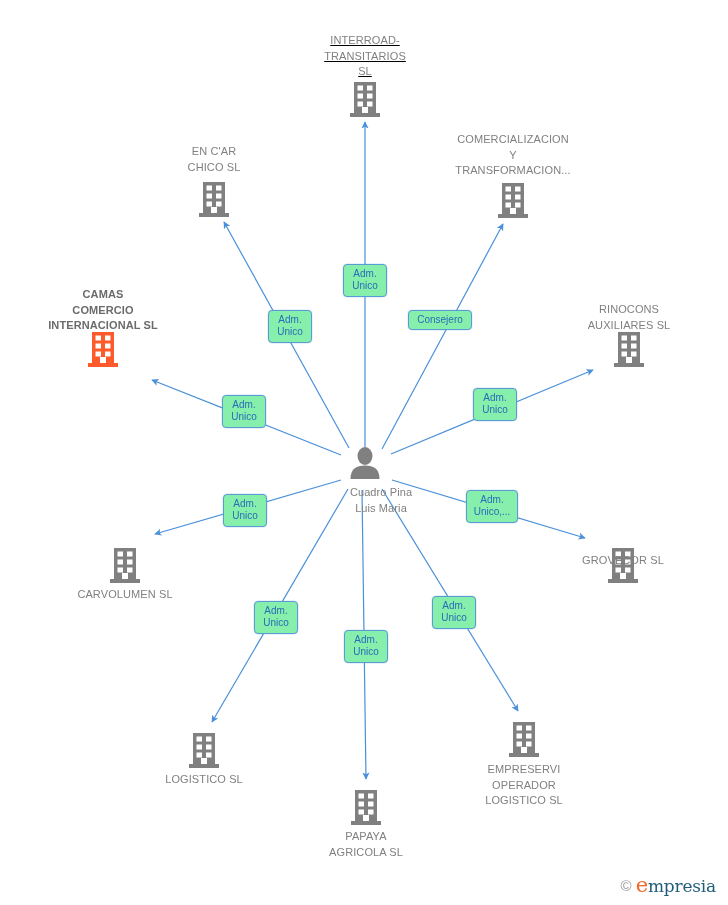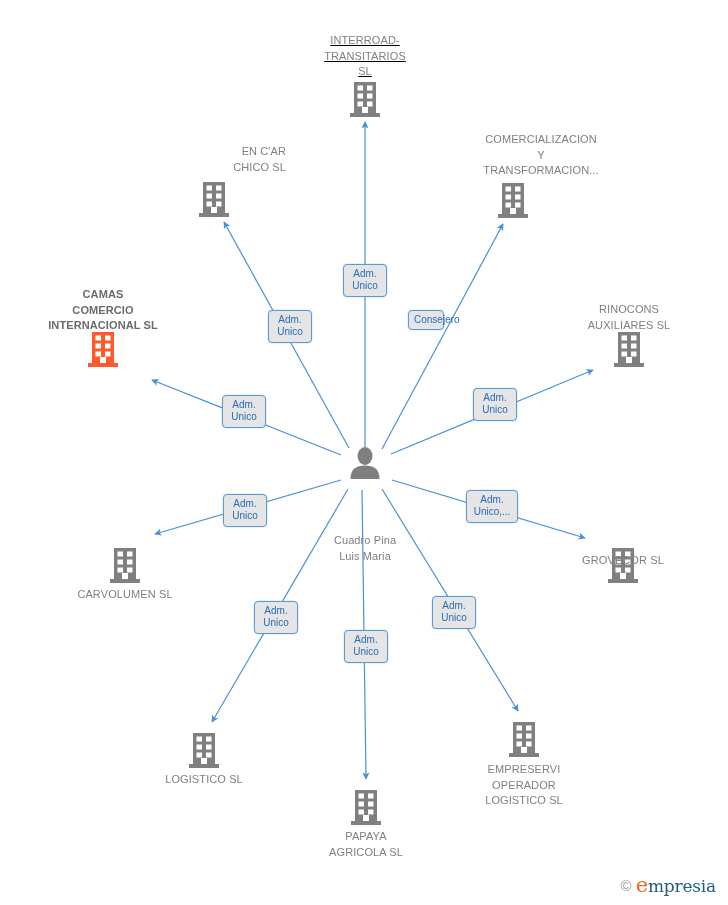--- a/index.html
+++ b/index.html
@@ -47,21 +47,21 @@
     font-weight: bold;
   }
   .icon-wrap {
     display: block;
     line-height: 0;
   }
   .edge-label {
     position: absolute;
     border: 1px solid #5b9bd5;
     border-radius: 4px;
-    background: #e5e5e5;
+    background: #86efac;
     color: #2b6cb8;
     font-size: 10px;
     line-height: 12px;
     text-align: center;
     padding: 3px 5px 3px 5px;
     white-space: pre-line;
     box-sizing: border-box;
     box-shadow: 0 0 0 0.5px rgba(91,155,213,0.25);
   }
   .watermark {
@@ -110,21 +110,21 @@
         <line x1="362" y1="490" x2="366" y2="779" stroke="#4a90d9" stroke-width="1.2" marker-end="url(#arrow)"></line>
         <line x1="382" y1="489" x2="518" y2="711" stroke="#4a90d9" stroke-width="1.2" marker-end="url(#arrow)"></line>
       </g>
   </svg>
 
   <div id="edge-labels">
       <div class="edge-label" style="left: 343px; top: 263.5px; width: 44px; min-height: 33px;">Adm.
 Unico</div>
       <div class="edge-label" style="left: 268px; top: 309.5px; width: 44px; min-height: 33px;">Adm.
 Unico</div>
-      <div class="edge-label" style="left: 408px; top: 310px; width: 36px; min-height: 20px;">Consejero</div>
+      <div class="edge-label" style="left: 408px; top: 310px; width: 64px; min-height: 20px;">Consejero</div>
       <div class="edge-label" style="left: 222px; top: 394.5px; width: 44px; min-height: 33px;">Adm.
 Unico</div>
       <div class="edge-label" style="left: 473px; top: 387.5px; width: 44px; min-height: 33px;">Adm.
 Unico</div>
       <div class="edge-label" style="left: 223px; top: 493.5px; width: 44px; min-height: 33px;">Adm.
 Unico</div>
       <div class="edge-label" style="left: 466px; top: 489.5px; width: 52px; min-height: 33px;">Adm.
 Unico,...</div>
       <div class="edge-label" style="left: 254px; top: 600.5px; width: 44px; min-height: 33px;">Adm.
 Unico</div>
@@ -156,36 +156,36 @@
             <rect x="0" y="31" width="30" height="4" fill="#808080"></rect>
             <rect x="7.5" y="3.5" width="5.5" height="5" fill="#ffffff"></rect>
             <rect x="17" y="3.5" width="5.5" height="5" fill="#ffffff"></rect>
             <rect x="7.5" y="11.5" width="5.5" height="5" fill="#ffffff"></rect>
             <rect x="17" y="11.5" width="5.5" height="5" fill="#ffffff"></rect>
             <rect x="7.5" y="19.5" width="5.5" height="5" fill="#ffffff"></rect>
             <rect x="17" y="19.5" width="5.5" height="5" fill="#ffffff"></rect>
             <rect x="12" y="25" width="6" height="6" fill="#ffffff"></rect>
           </svg></span>
       </div>
-      <div class="node" style="left: 206px; top: 143px; text-align: right;"><span class="node-label">EN C'AR
+      <div class="node" style="left: 214px; top: 143px;"><span class="node-label">EN C'AR
 CHICO SL</span></div>
       <div class="node" style="left: 513px; top: 183px;">
         <span class="icon-wrap"><svg width="30" height="36" viewBox="0 0 30 36">
             <rect x="4" y="0" width="22" height="31" fill="#808080"></rect>
             <rect x="0" y="31" width="30" height="4" fill="#808080"></rect>
             <rect x="7.5" y="3.5" width="5.5" height="5" fill="#ffffff"></rect>
             <rect x="17" y="3.5" width="5.5" height="5" fill="#ffffff"></rect>
             <rect x="7.5" y="11.5" width="5.5" height="5" fill="#ffffff"></rect>
             <rect x="17" y="11.5" width="5.5" height="5" fill="#ffffff"></rect>
             <rect x="7.5" y="19.5" width="5.5" height="5" fill="#ffffff"></rect>
             <rect x="17" y="19.5" width="5.5" height="5" fill="#ffffff"></rect>
             <rect x="12" y="25" width="6" height="6" fill="#ffffff"></rect>
           </svg></span>
       </div>
-      <div class="node" style="left: 541px; top: 131px;"><span class="node-label">COMERCIALIZACION
+      <div class="node" style="left: 513px; top: 131px;"><span class="node-label">COMERCIALIZACION
 Y
 TRANSFORMACION...</span></div>
       <div class="node" style="left: 103px; top: 332px;">
         <span class="icon-wrap"><svg width="30" height="36" viewBox="0 0 30 36">
             <rect x="4" y="0" width="22" height="31" fill="#FF5A2B"></rect>
             <rect x="0" y="31" width="30" height="4" fill="#FF5A2B"></rect>
             <rect x="7.5" y="3.5" width="5.5" height="5" fill="#ffffff"></rect>
             <rect x="17" y="3.5" width="5.5" height="5" fill="#ffffff"></rect>
             <rect x="7.5" y="11.5" width="5.5" height="5" fill="#ffffff"></rect>
             <rect x="17" y="11.5" width="5.5" height="5" fill="#ffffff"></rect>
@@ -284,21 +284,21 @@
       </div>
       <div class="node" style="left: 524px; top: 761px;"><span class="node-label">EMPRESERVI
 OPERADOR
 LOGISTICO SL</span></div>
       <div class="node" style="left: 365px; top: 447px;">
         <span class="icon-wrap"><svg width="34" height="32" viewBox="0 0 34 32">
             <ellipse cx="17" cy="9" rx="7.5" ry="9" fill="#808080"></ellipse>
             <path d="M2.5 32 C2.5 22 8 18.5 17 18.5 C26 18.5 31.5 22 31.5 32 Z" fill="#808080"></path>
           </svg></span>
       </div>
-      <div class="node" style="left: 365px; top: 484px; margin-top: 48px;"><span class="node-label">Cuadro Pina
+      <div class="node" style="left: 381px; top: 484px;"><span class="node-label">Cuadro Pina
 Luis Maria</span></div>
     </div>
 
   <div class="watermark">
     <span class="wm-c">©</span>
     <span class="wm-text"><span class="e">e</span><span>mpresia</span></span>
   </div>
 
 </div>
 

